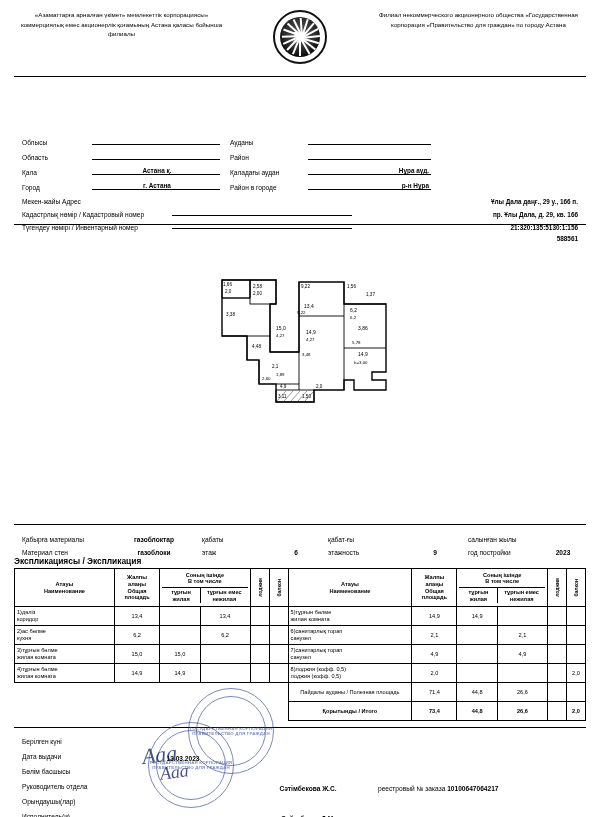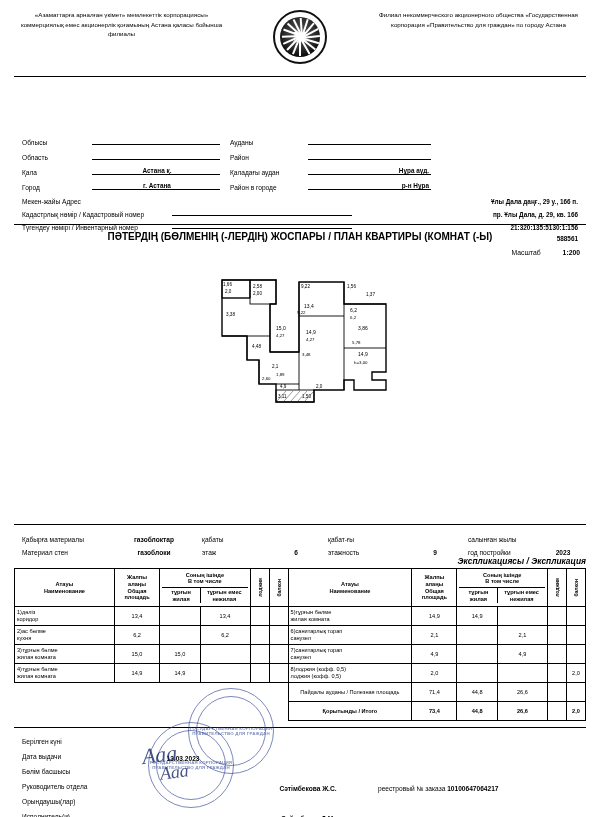--- a/index.html
+++ b/index.html
@@ -86,21 +86,21 @@
   .m1 { width: 84px; }
   .m2 { width: 96px; text-align: center; font-weight: bold; }
   .m3 { width: 62px; }
   .m4 { width: 64px; text-align: center; font-weight: bold; }
   .m5 { width: 74px; }
   .m6 { width: 66px; text-align: center; font-weight: bold; }
   .m7 { width: 72px; }
   .m8 { flex: 1; text-align: center; font-weight: bold; }
 
   
-  .expl-title { position: absolute; left: 14px; top: 556px; width: 572px; text-align: right; font-size: 8.4px; font-weight: bold; font-style: italic; }
+  .expl-title { position: absolute; left: 14px; top: 556px; width: 572px; text-align: left; font-size: 8.4px; font-weight: bold; }
   .tbl-wrap { position: absolute; left: 14px; top: 568px; width: 572px; }
   table.expl { border-collapse: collapse; width: 572px; font-size: 5.6px; table-layout: fixed; }
   table.expl td, table.expl th { border: 1px solid #000; padding: 1px 2px; text-align: center; vertical-align: middle; }
   table.expl th { font-weight: bold; line-height: 1.2; height: 38px; }
   table.expl td.name { text-align: left; padding-left: 2px; line-height: 1.25; }
   table.expl td.num { height: 19px; }
   .tot-row td { font-weight: bold; }
   .narrow { width: 16px; }
 
   
@@ -246,26 +246,20 @@
     </div>
 
     <div class="addr-row" style="height:11px">
       <div style="width:330px"></div>
       <div style="flex:1;text-align:right;padding-right:4px" class="val">588561</div>
     </div>
   </div>
 
   <hr class="rule rule2">
 
-  <div class="plan-hdr">
-    <div class="plan-title">ПӘТЕРДІҢ (БӨЛМЕНІҢ (-ЛЕРДІҢ) ЖОСПАРЫ / ПЛАН КВАРТИРЫ (КОМНАТ (-Ы)</div>
-    <div class="plan-scale">
-      <span>Масштаб</span><b>1:200</b>
-    </div>
-  </div>
 
   <div class="plan-area">
     <svg width="572" height="268" viewBox="0 0 572 268">
       <g stroke="#000" fill="none" stroke-width="1.1">
 
         <path d="M208,28 L262,28 L262,52 L256,52 L256,100 L285,100 L285,30 L330,30 L330,52
                  L372,52 L372,120 L358,120 L358,128 L372,128 L372,135 L372,138
                  L340,138 L340,128 L330,128 L330,138 L300,138 L300,150 L262,150
                  L262,132 L245,132 L245,108 L233,108 L233,84 L208,84 Z" stroke-width="1.4"></path>
       </g>

